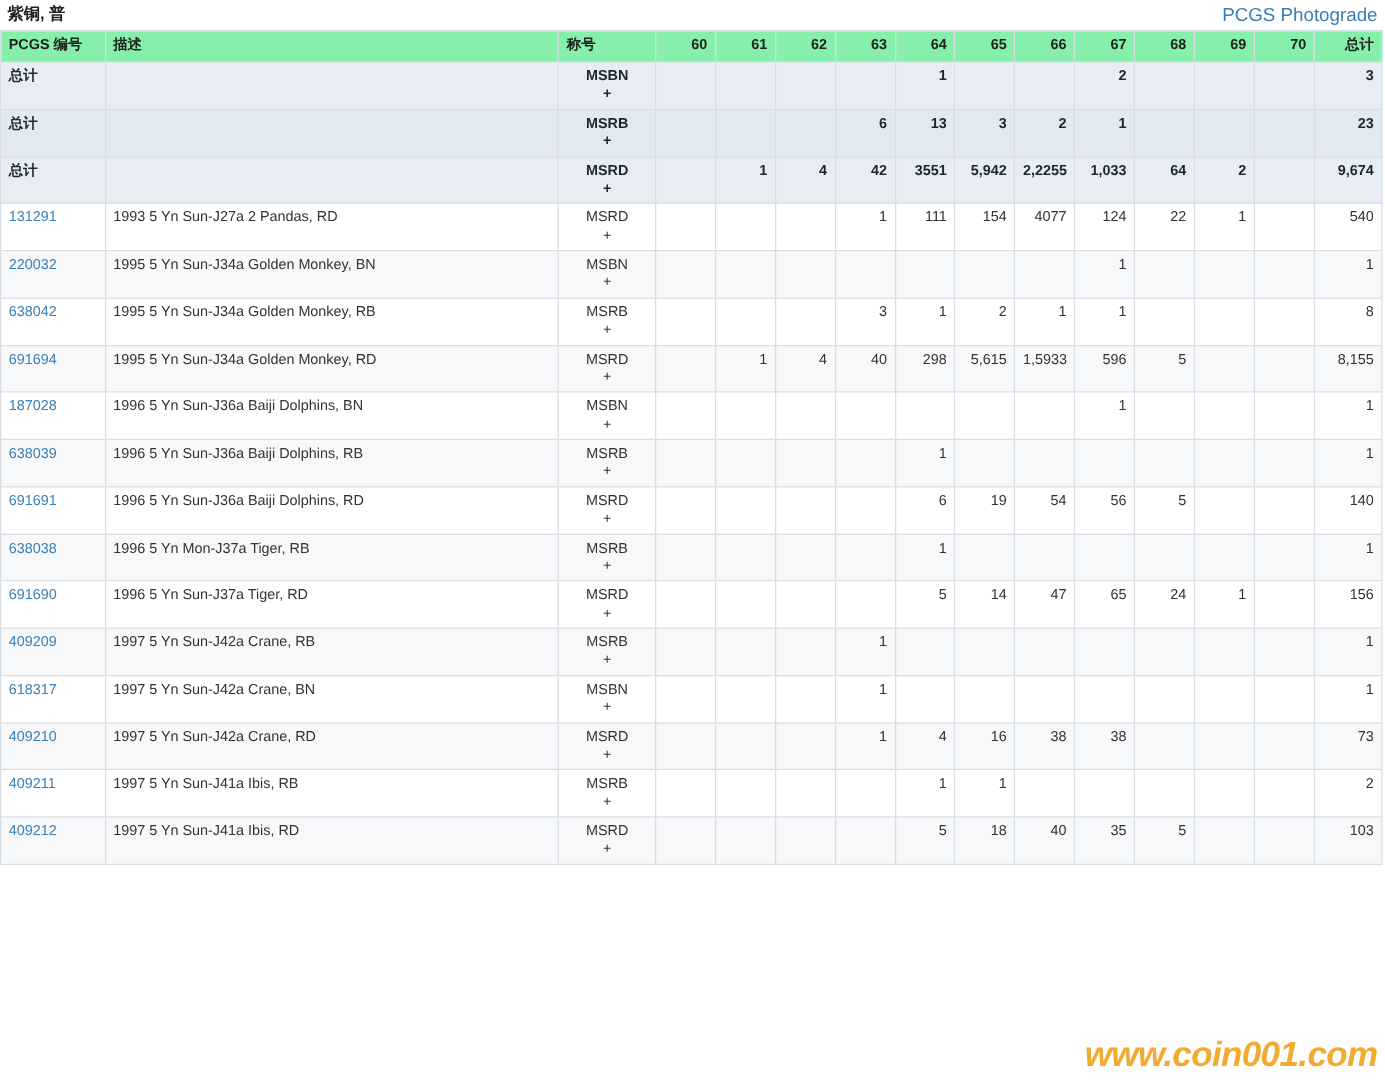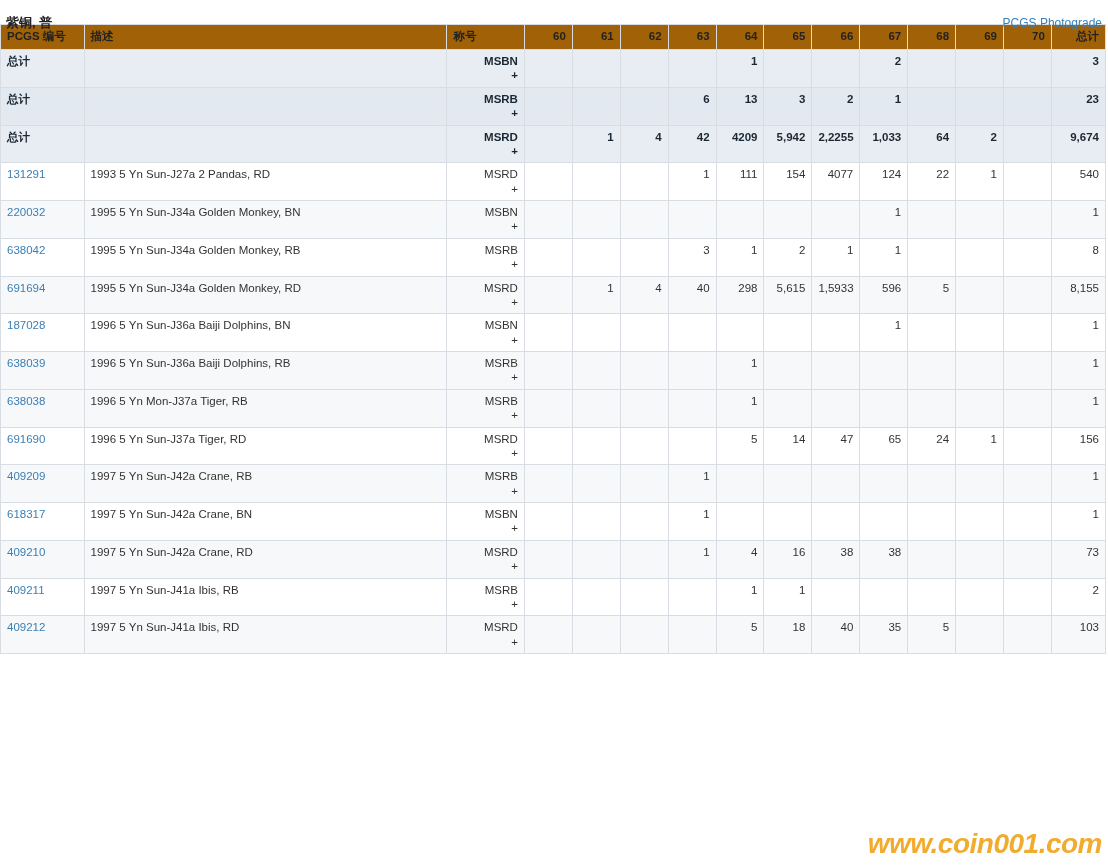--- a/index.html
+++ b/index.html
@@ -19,47 +19,45 @@
   .top-bar {
     height: 22px;
     position: relative;
     padding: 2px 4px 0 6px;
   }
   .page-title {
     font-size: 13px;
     font-weight: bold;
     color: #222222;
     display: inline-block;
-    margin-top: 12px;
   }
   .photograde-link {
     position: absolute;
     right: 6px;
     top: 4px;
-    font-size: 12px;
+    font-size: 15px;
     color: #3a7fb5;
     text-decoration: none;
-    margin-top: 12px;
   }
   table.grid {
     border-collapse: collapse;
     width: 1106px;
     table-layout: fixed;
     margin-left: 0;
   }
   table.grid th, table.grid td {
     border: 1px solid #d8dde3;
     font-size: 11.5px;
     padding: 4px 6px;
     vertical-align: top;
     line-height: 1.25;
     height: 16px;
   }
   thead th {
-    background: #a16207;
+    background: #86efac;
     font-weight: bold;
     color: #222222;
     text-align: right;
     white-space: nowrap;
     margin-left: 25px;
   }
   thead th.left {
     text-align: left;
   }
   tbody td {
@@ -83,21 +81,21 @@
   }
   td.num-cell a {
     color: #3a7fb5;
     text-decoration: none;
   }
   td.desc-cell {
     text-align: left;
     color: #333333;
   }
   td.grade-cell {
-    text-align: right;
+    text-align: center;
     font-weight: normal;
     color: #333333;
   }
   tbody tr.total-row td.grade-cell {
     font-weight: bold;
   }
   .grade-plus {
     display: block;
   }
   .watermark {
@@ -201,21 +199,21 @@
         <td>23</td>
       </tr>
       <tr class="total-row">
         <td class="num-cell">总计</td>
         <td class="desc-cell"></td>
         <td class="grade-cell"><span>MSRD</span><span class="grade-plus">+</span></td>
         <td></td>
         <td>1</td>
         <td>4</td>
         <td>42</td>
-        <td>4209</td>
+        <td>3551</td>
         <td>5,942</td>
         <td>2,2255</td>
         <td>1,033</td>
         <td>64</td>
         <td>2</td>
         <td></td>
         <td>9,674</td>
       </tr>
       <tr>
         <td class="num-cell"><a href="#">131291</a></td>
@@ -312,20 +310,37 @@
         <td></td>
         <td>1</td>
         <td></td>
         <td></td>
         <td></td>
         <td></td>
         <td></td>
         <td></td>
         <td>1</td>
       </tr>
+      <tr>
+        <td class="num-cell"><a href="#">691691</a></td>
+        <td class="desc-cell">1996 5 Yn Sun-J36a Baiji Dolphins, RD</td>
+        <td class="grade-cell"><span>MSRD</span><span class="grade-plus">+</span></td>
+        <td></td>
+        <td></td>
+        <td></td>
+        <td></td>
+        <td>6</td>
+        <td>19</td>
+        <td>54</td>
+        <td>56</td>
+        <td>5</td>
+        <td></td>
+        <td></td>
+        <td>140</td>
+      </tr>
       <tr class="alt">
         <td class="num-cell"><a href="#">638038</a></td>
         <td class="desc-cell">1996 5 Yn Mon-J37a Tiger, RB</td>
         <td class="grade-cell"><span>MSRB</span><span class="grade-plus">+</span></td>
         <td></td>
         <td></td>
         <td></td>
         <td></td>
         <td>1</td>
         <td></td>

